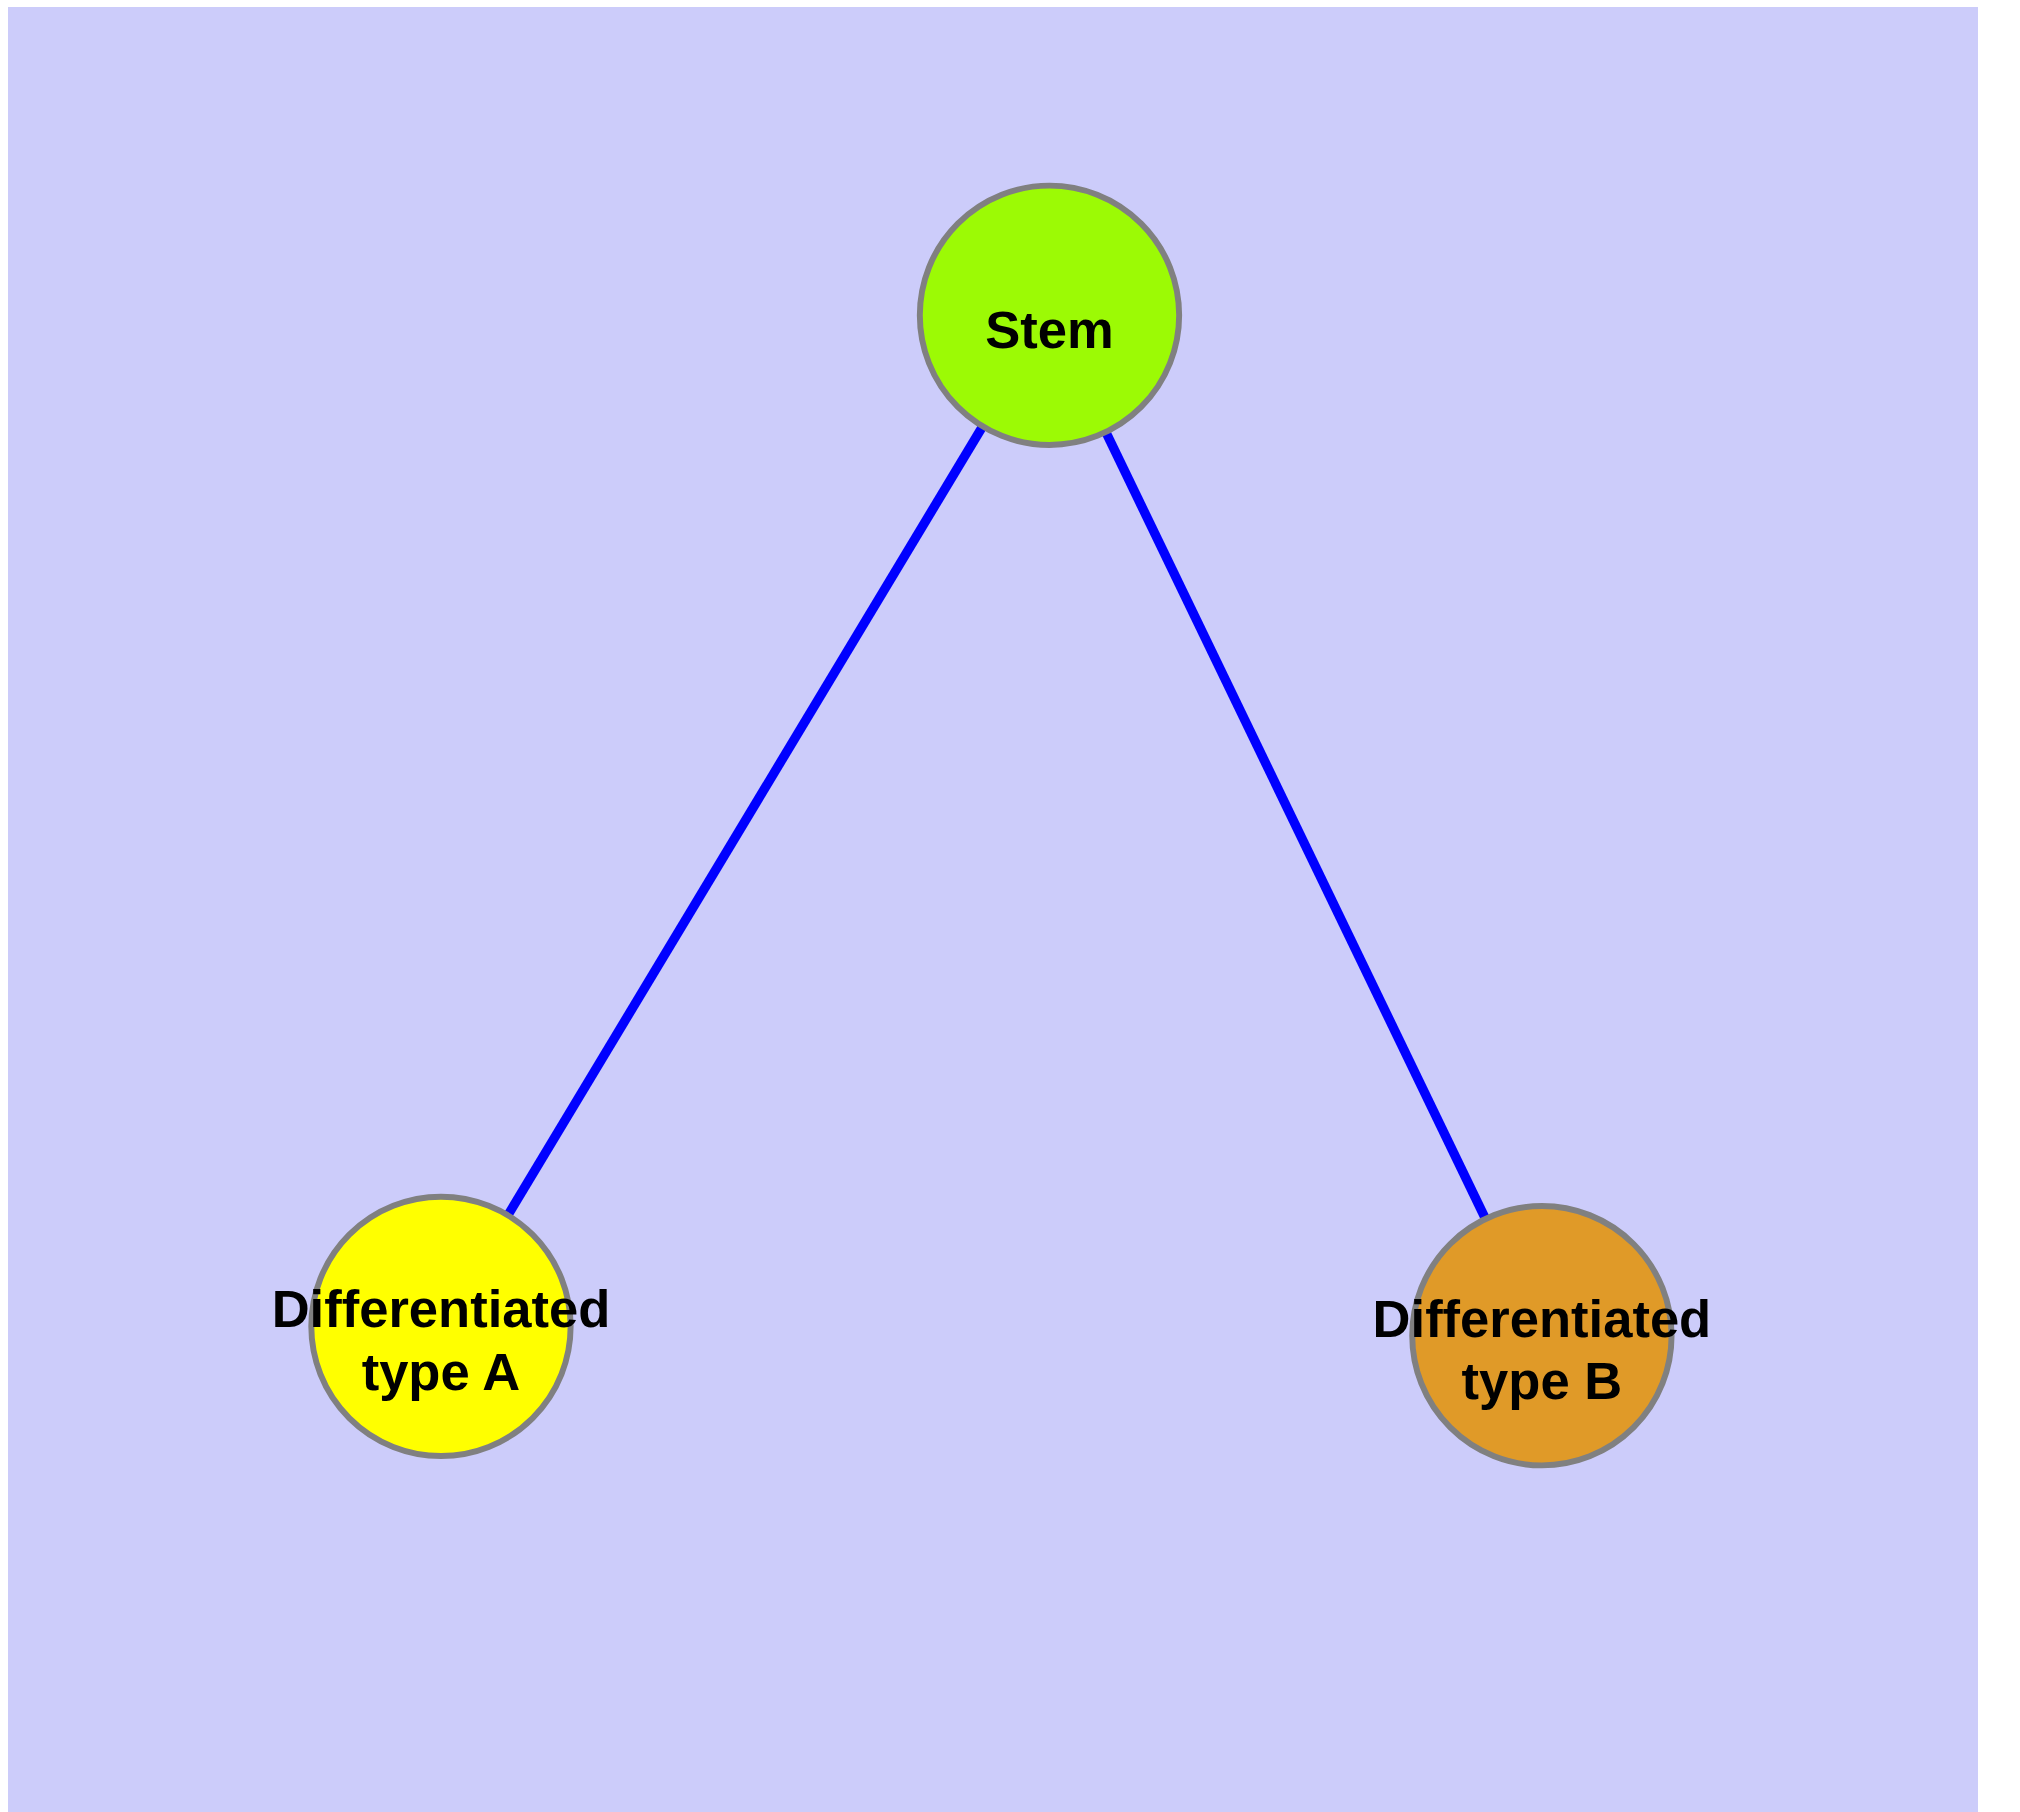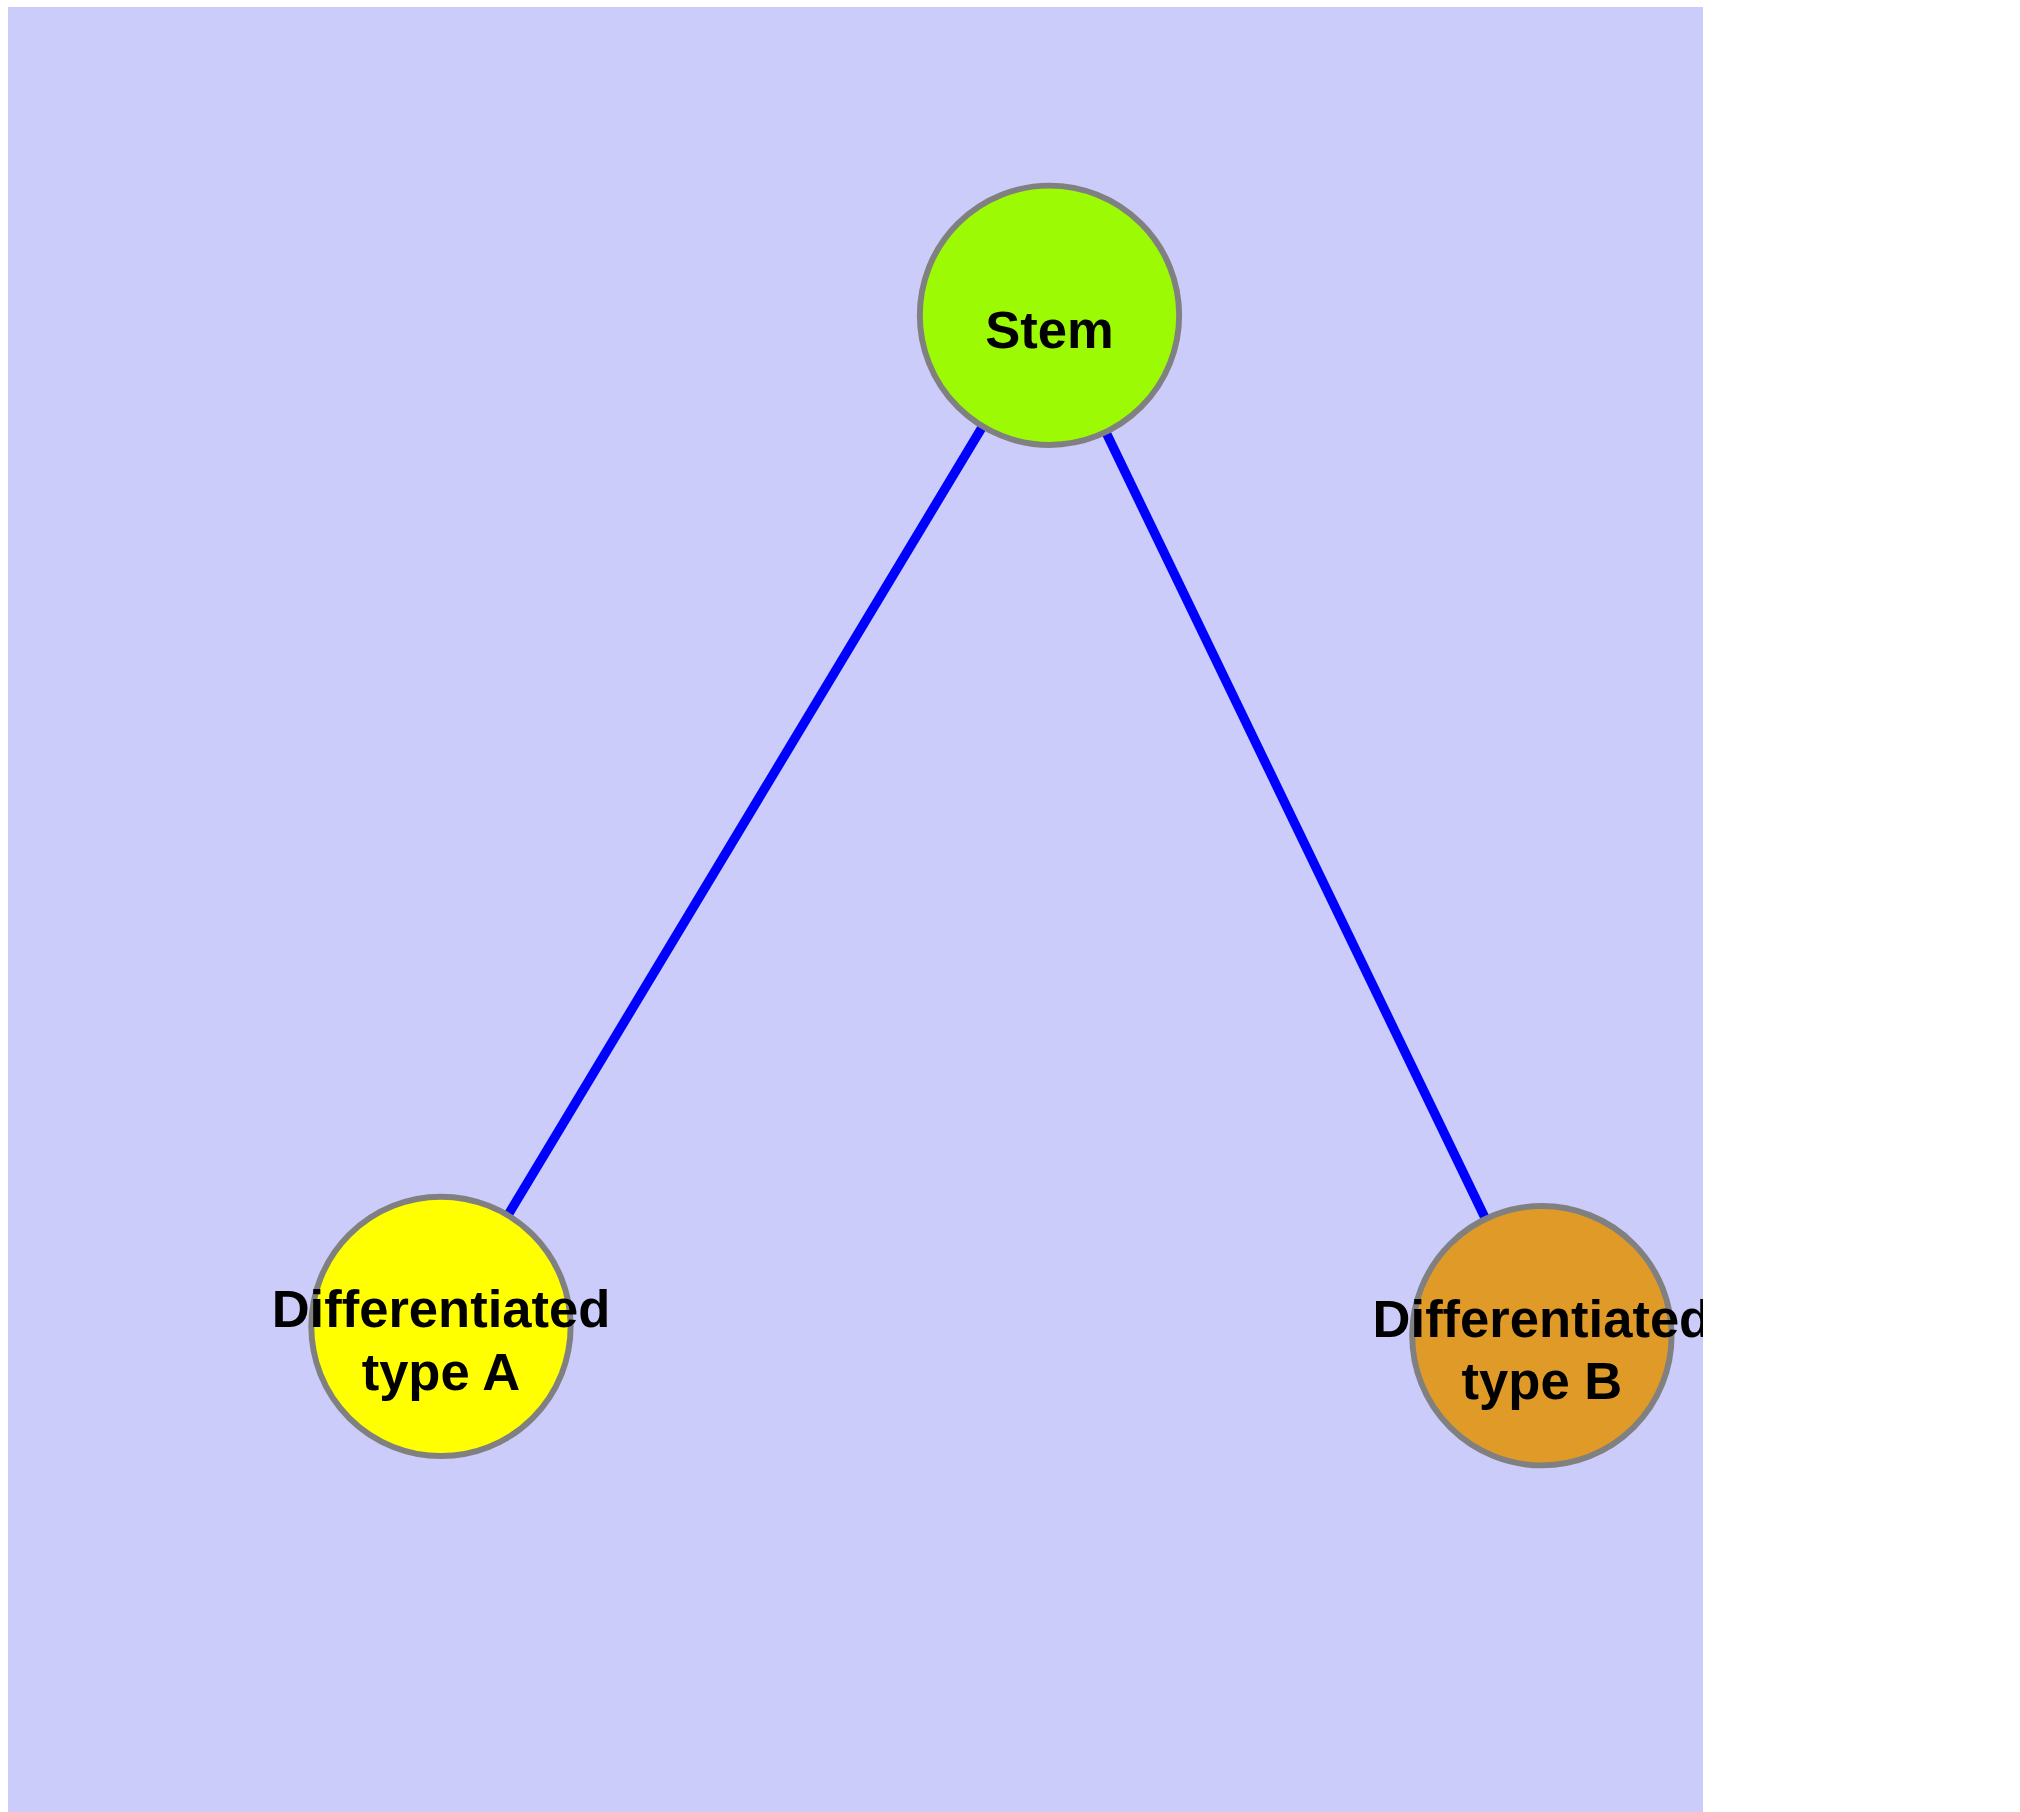--- a/index.html
+++ b/index.html
@@ -3,21 +3,21 @@
 <meta charset="utf-8">
 <title>Cell differentiation graph</title>
 <style>
   html, body {
     margin: 0;
     padding: 0;
     background: #ffffff;
   }
   #canvas {
     position: relative;
-    width: 1703px;
+    width: 1978px;
     height: 1812px;
     background: #ffffff;
     overflow: hidden;
     font-family: "Liberation Sans", "DejaVu Sans", sans-serif;
   }
   #plot-background {
     position: absolute;
     left: 7.6px;
     top: 6.8px;
     width: 1999px;

